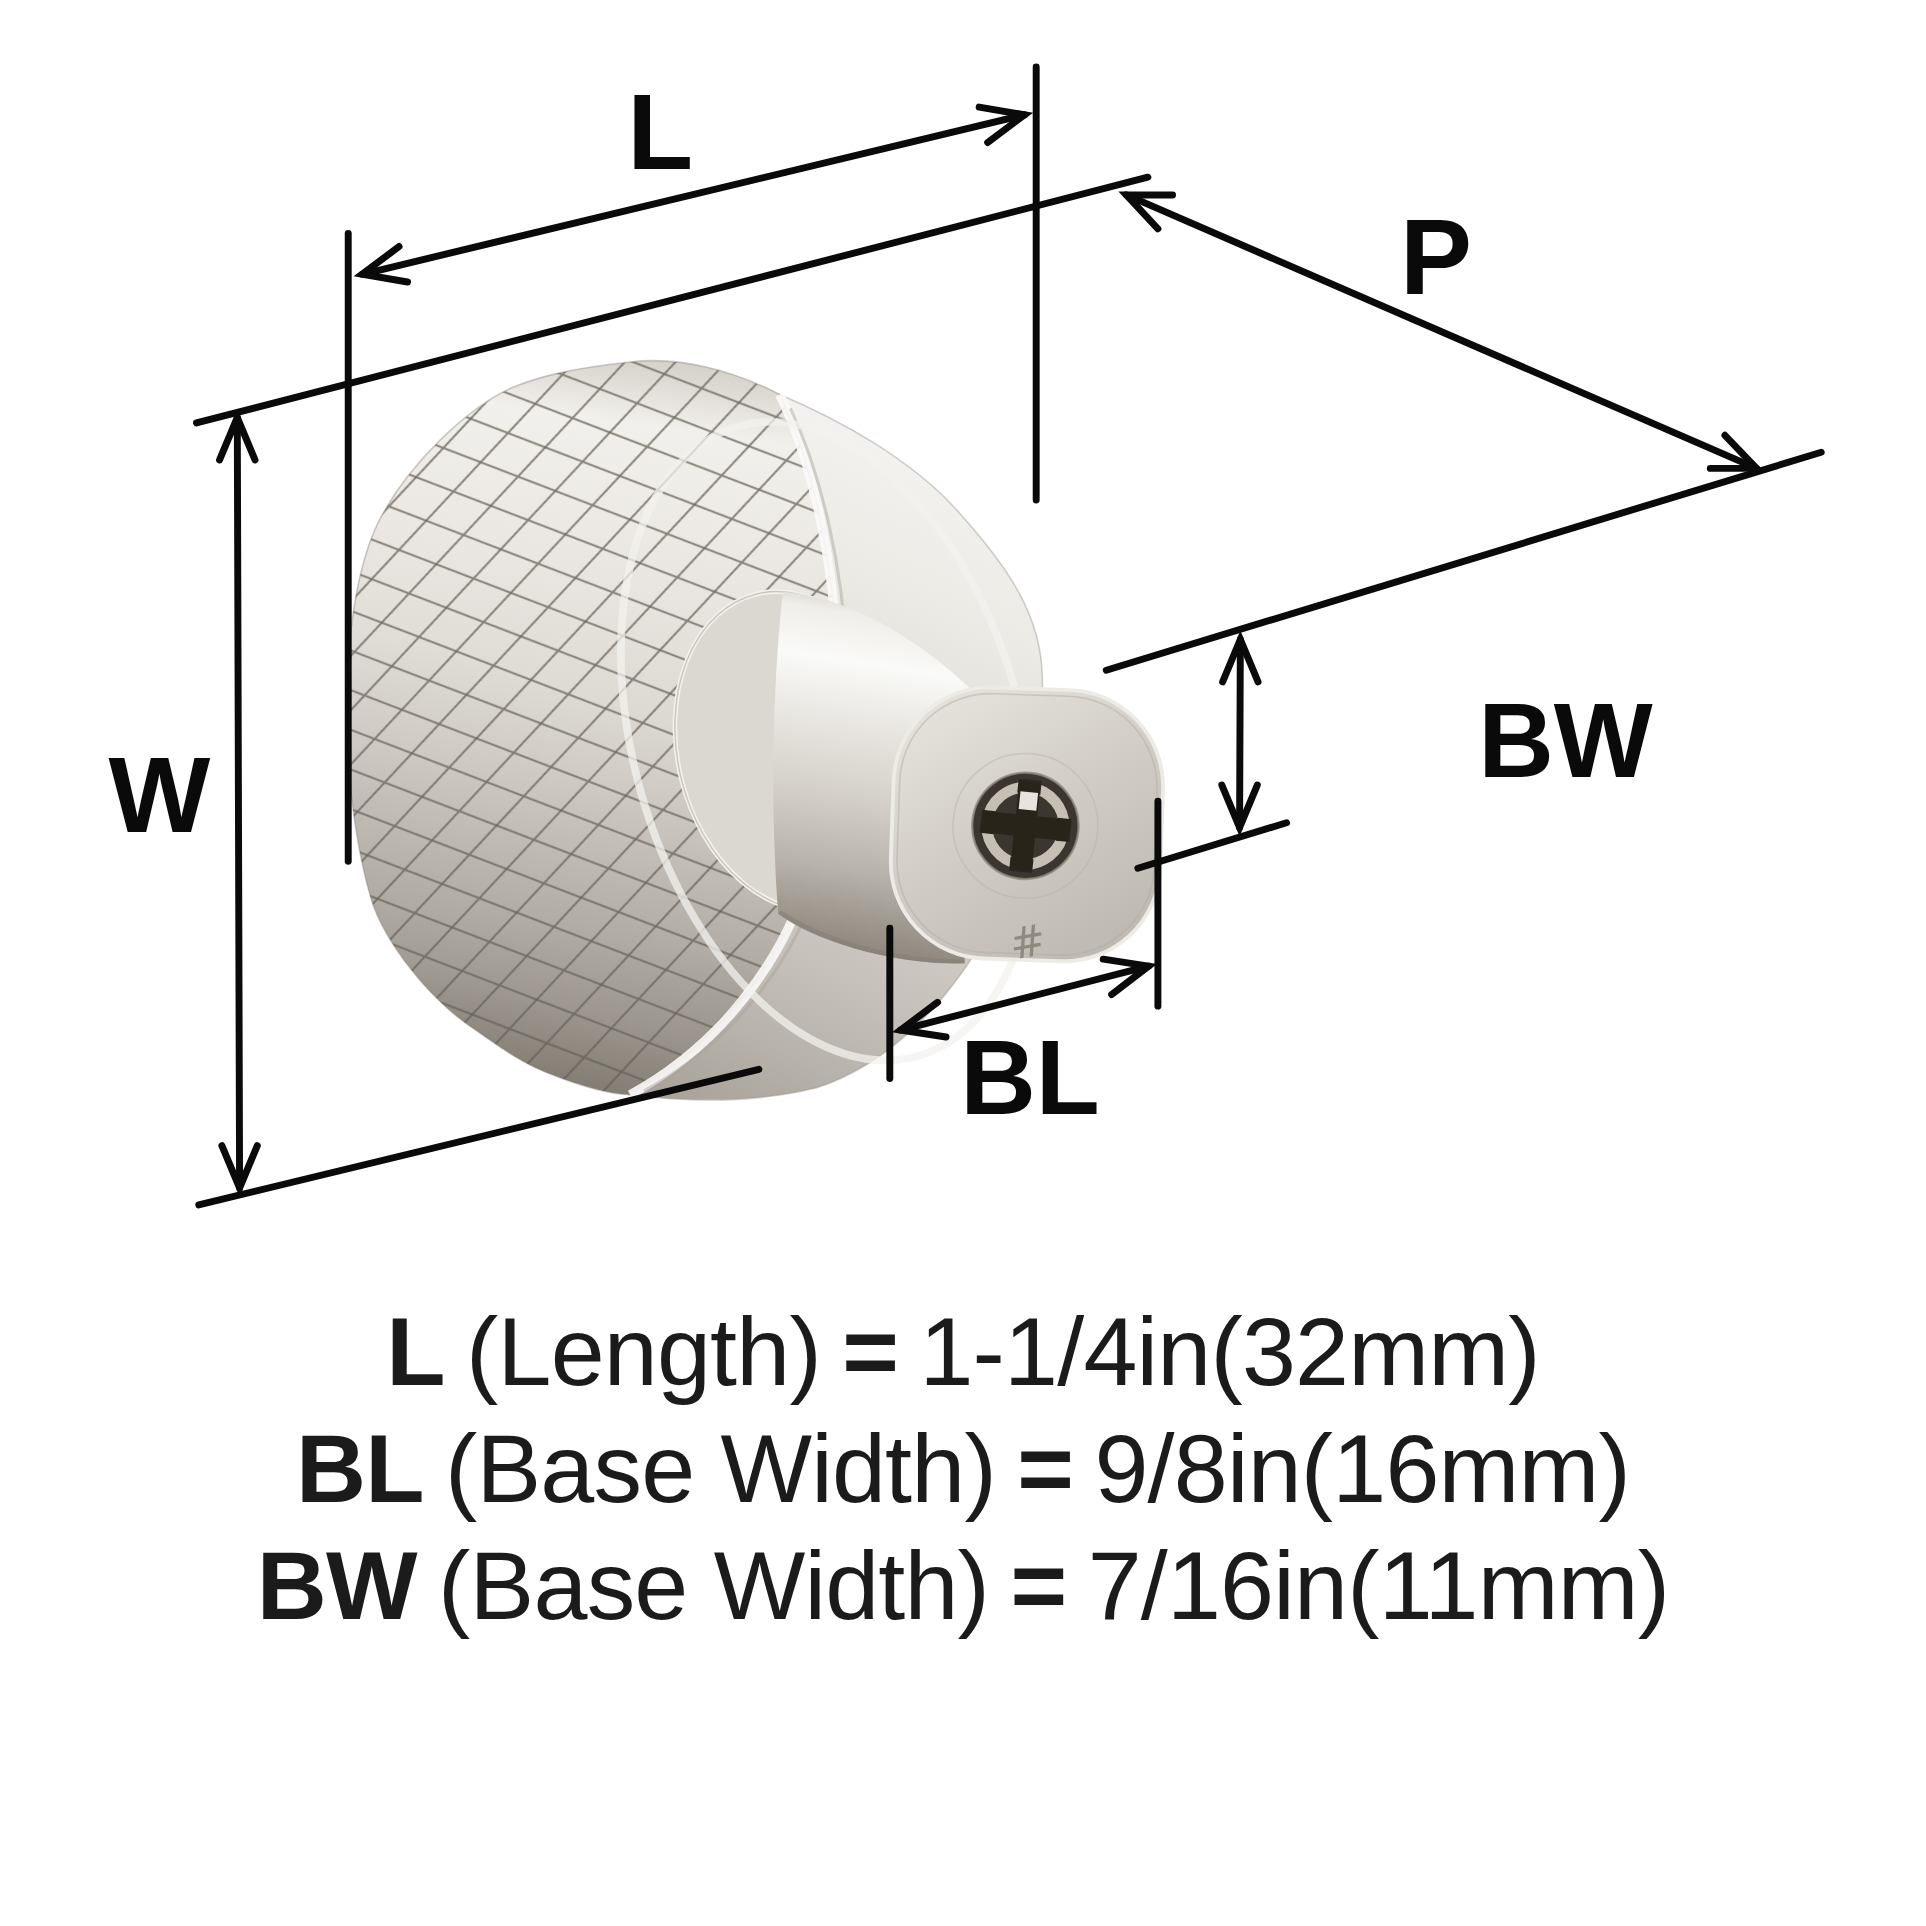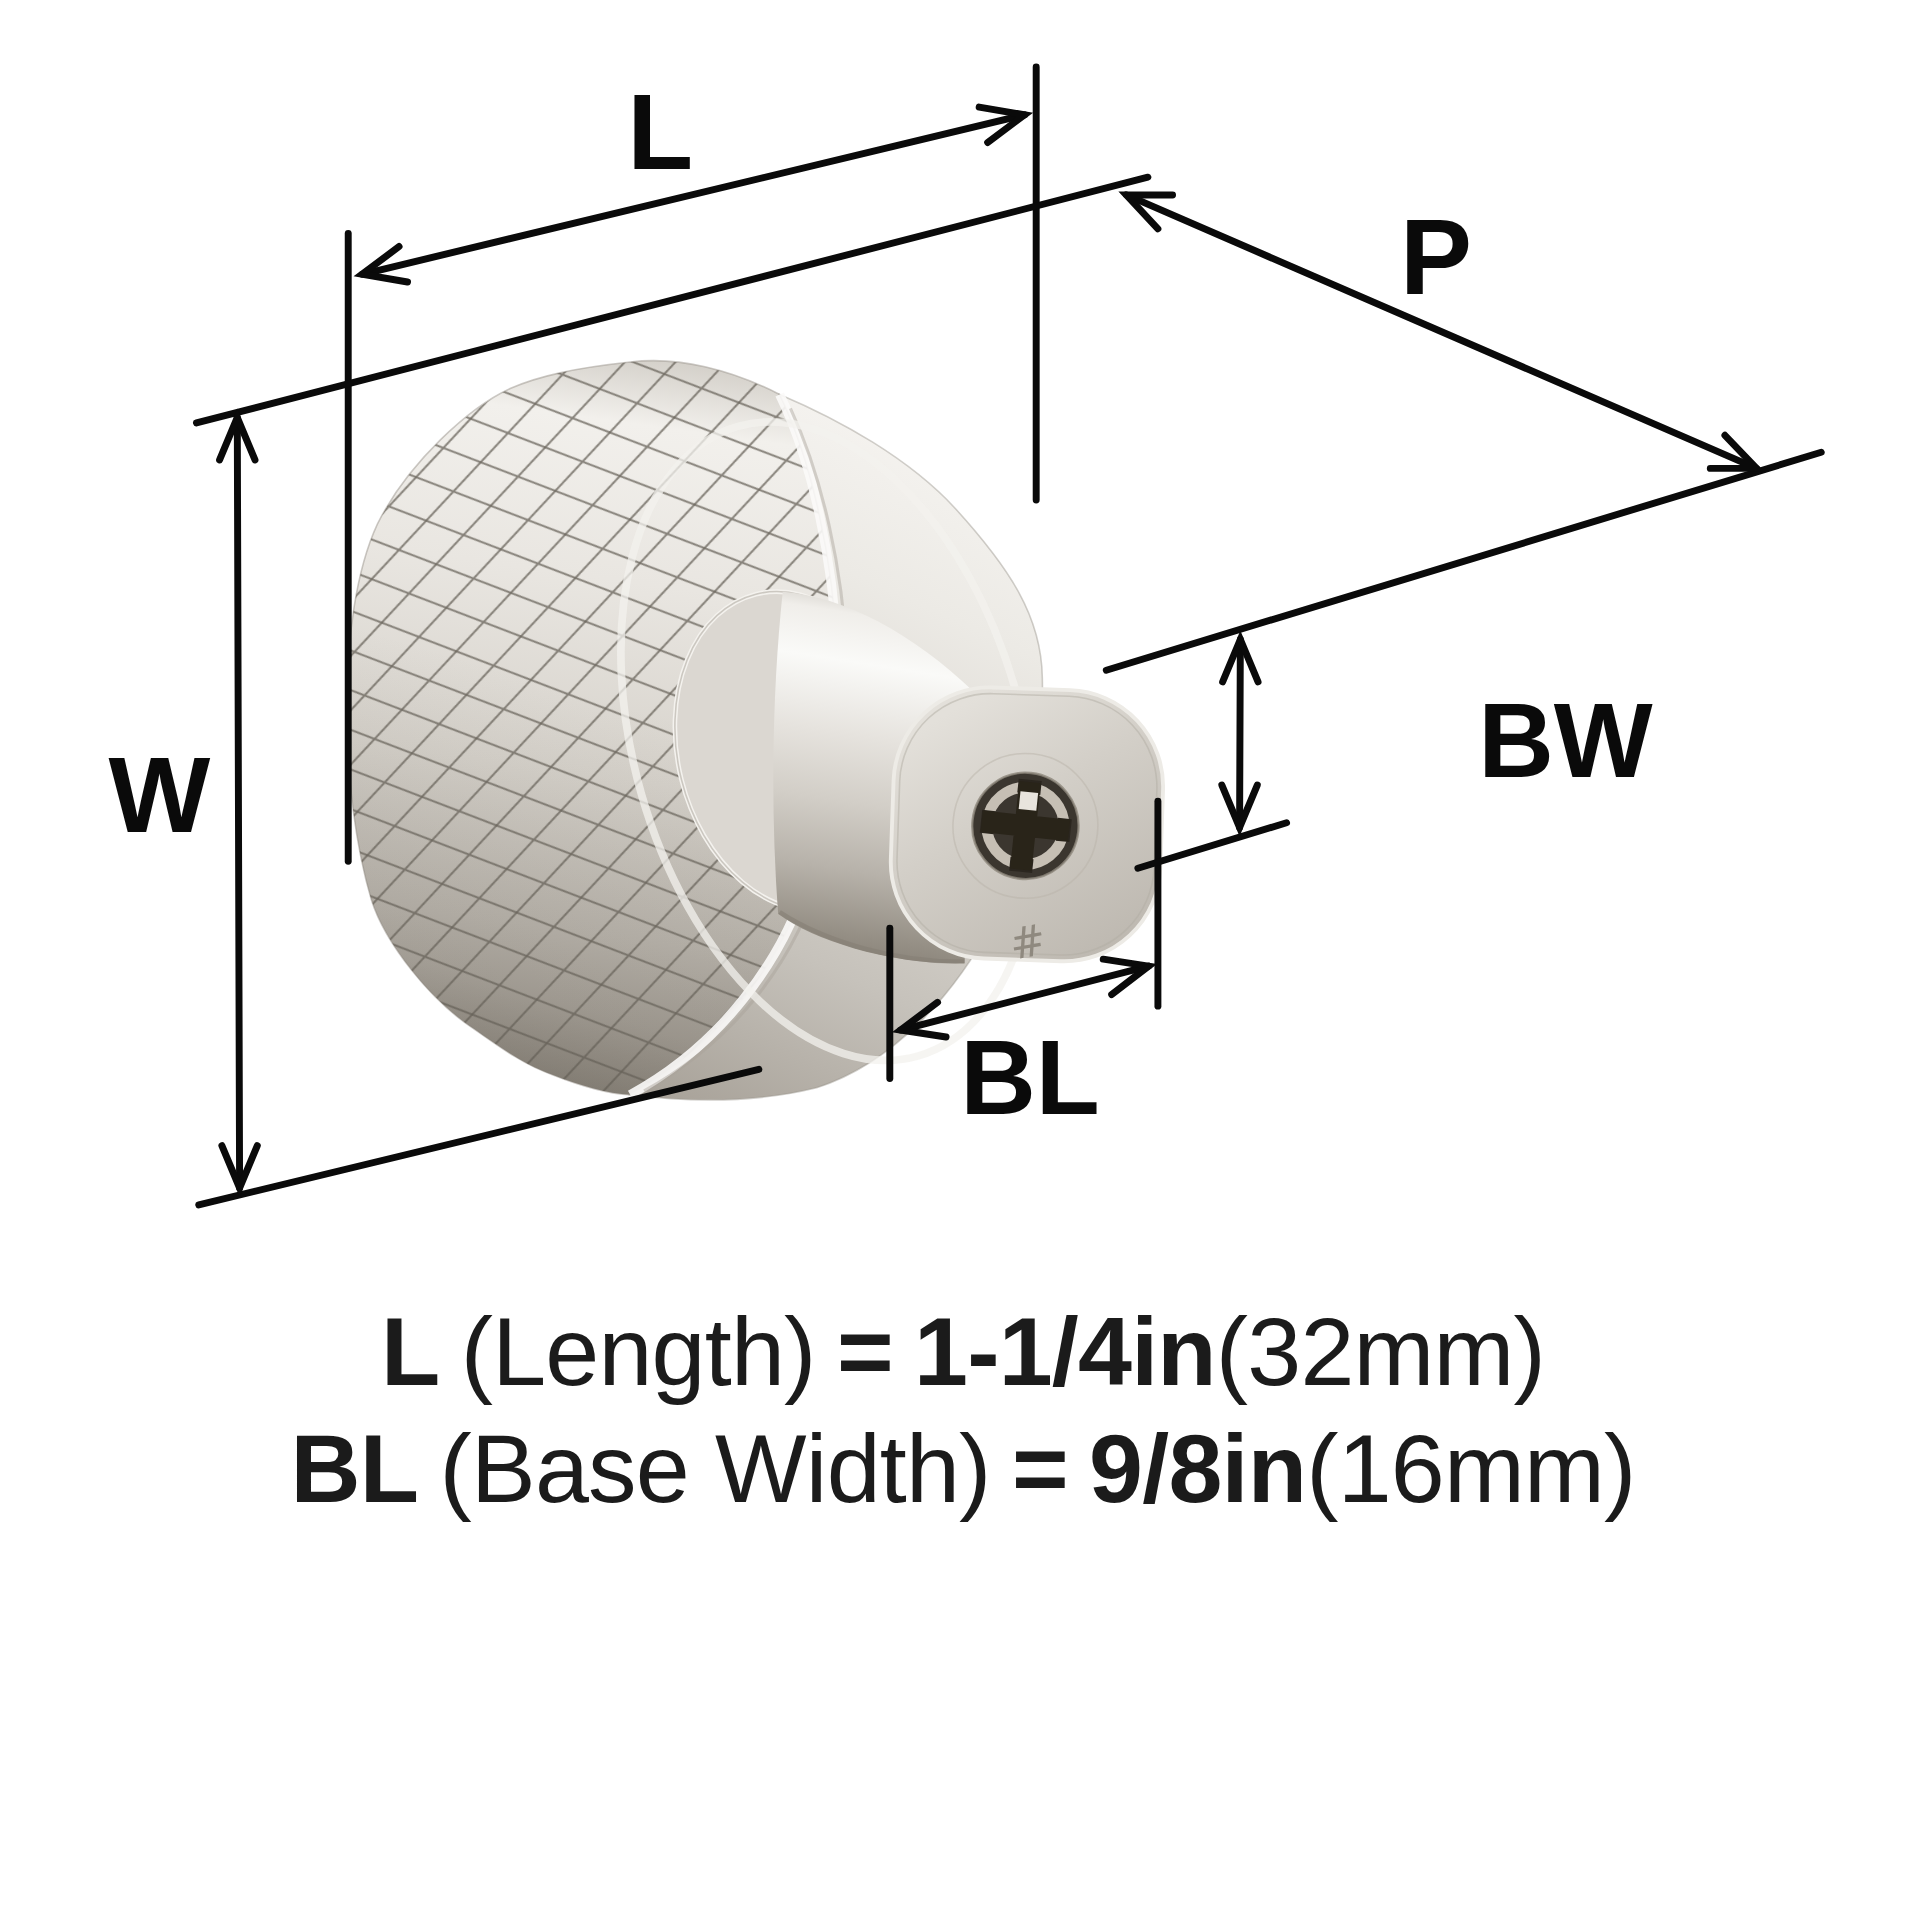--- a/index.html
+++ b/index.html
@@ -6,21 +6,21 @@
   #canvas{position:relative;width:1926px;height:1926px;background:#ffffff;overflow:hidden;
           font-family:"Liberation Sans", sans-serif;}
   #figure{position:absolute;left:0;top:0;}
   
   #legend{position:absolute;left:0;top:1293px;width:1926px;text-align:center;
           color:#1b1b1b;font-size:97px;line-height:117px;letter-spacing:-0.8px;white-space:nowrap;}
   .legrow{height:117px;}
   .legrow .ab{font-weight:700;margin-right:.22em;}
   .legrow .lb{font-weight:400;margin-right:.22em;}
   .legrow .eq{font-weight:700;margin-right:.22em;}
-  .legrow .vl{font-weight:700;}
+  .legrow .vl{font-weight:400;}
   .legrow .mt{font-weight:400;text-align:right;}
 </style>
 </head>
 <body>
 
 <div id="canvas">
 
   <svg id="figure" width="1926" height="1926" viewBox="0 0 2500 2500" xmlns="http://www.w3.org/2000/svg">
     <defs>
       <linearGradient id="gradBand" gradientUnits="userSpaceOnUse" x1="700" y1="430" x2="560" y2="1440">
@@ -212,16 +212,19 @@
     </g>
   </svg>
 
   <div id="legend">
     <div class="legrow">
       <span class="ab">L</span><span class="lb">(Length)</span><span class="eq">=</span><span class="vl">1-1/4in</span><span class="mt">(32mm)</span>
     </div>
     <div class="legrow">
       <span class="ab">BL</span><span class="lb">(Base Width)</span><span class="eq">=</span><span class="vl">9/8in</span><span class="mt">(16mm)</span>
     </div>
+    <div class="legrow">
+      <span class="ab">BW</span><span class="lb">(Base Width)</span><span class="eq">=</span><span class="vl">7/16in</span><span class="mt">(11mm)</span>
+    </div>
   </div>
 
 </div>
 
 
 </body></html>

